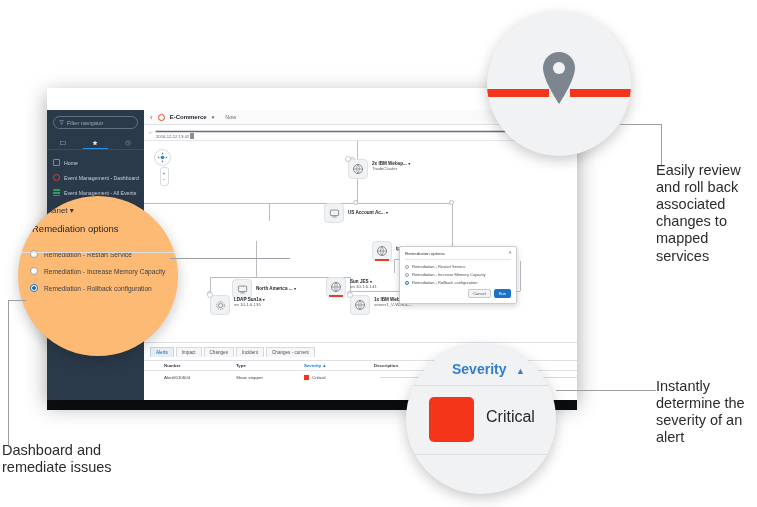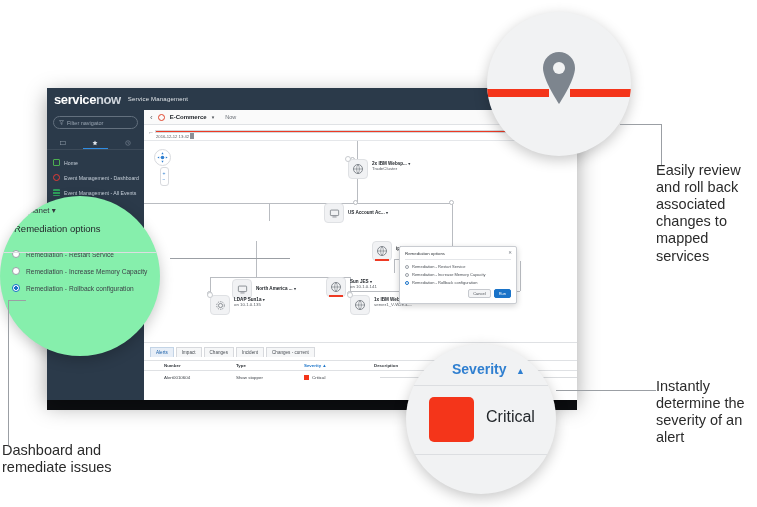--- a/index.html
+++ b/index.html
@@ -146,21 +146,21 @@
     position:absolute; border-radius:50%; background:#f1f2f3; overflow:hidden;
     box-shadow:0 4px 14px rgba(0,0,0,.22);
   }
   
   #circle-pin{ left:487px; top:12px; width:144px; height:144px; }
   #circle-pin .band{ position:absolute; left:0; right:0; top:77px; height:8px; background:#f4351a; }
   #circle-pin .bandgap{ position:absolute; left:62px; width:21px; top:75px; height:12px; background:#f1f2f3;}
   #pin-svg{ position:absolute; left:52px; top:38px; }
 
   
-  #circle-remediation{ left:0; top:196px; width:160px; height:160px; background:#86efac;}
+  #circle-remediation{ left:18px; top:196px; width:160px; height:160px; background:#fdba74;}
   #circle-remediation .inner{ position:absolute; left:0; top:0; right:0; bottom:0; padding:10px 0 0 12px;}
   .rc-node{ font-size:8px; color:#33383d; padding-left:14px;}
   .rc-title{ font-size:9.5px; color:#23272b; margin:8px 0 0 2px;}
   .rc-hr{ position:absolute; left:0; right:0; top:56px; height:1px; background:#dcdee1;}
   .rc-list{ margin-top:16px;}
   .rc-row{ display:flex; align-items:center; gap:6px; margin-bottom:9px;}
   .rc-radio{ width:8px;height:8px;border-radius:50%;border:1.2px solid #9aa0a7;background:#fff;flex:0 0 auto;}
   .rc-radio.on{ border-color:#1a73c8; background:radial-gradient(#1a73c8 0 42%, #fff 46%); }
   .rc-txt{ font-size:6.6px; color:#3d4248; white-space:nowrap;}
 
@@ -182,26 +182,20 @@
   #anno-rollback{ left:656px; top:162px; width:104px; }
   #anno-severity{ left:656px; top:378px; width:104px; }
   #anno-diagnose{ left:2px; top:442px; width:160px; }
 </style>
 </head>
 <body>
 
 <div id="app-shadow"></div>
 <div id="app-window">
 
-  <div class="sn-header">
-    <div class="sn-logo">
-      <span class="s1">service</span><span class="s2">now</span>
-    </div>
-    <div class="sn-appname">Service Management</div>
-  </div>
 
   <div class="sn-nav">
     <div class="nav-filter">
       <svg width="5" height="5" viewBox="0 0 10 10">
           <path d="M1 1h8L6 5v4L4 8V5z" fill="none" stroke="#9aa6b3" stroke-width="1"></path>
         </svg>
       <span class="lbl">Filter navigator</span>
     </div>
     <div class="nav-tabs">
       <div class="nav-tab">

